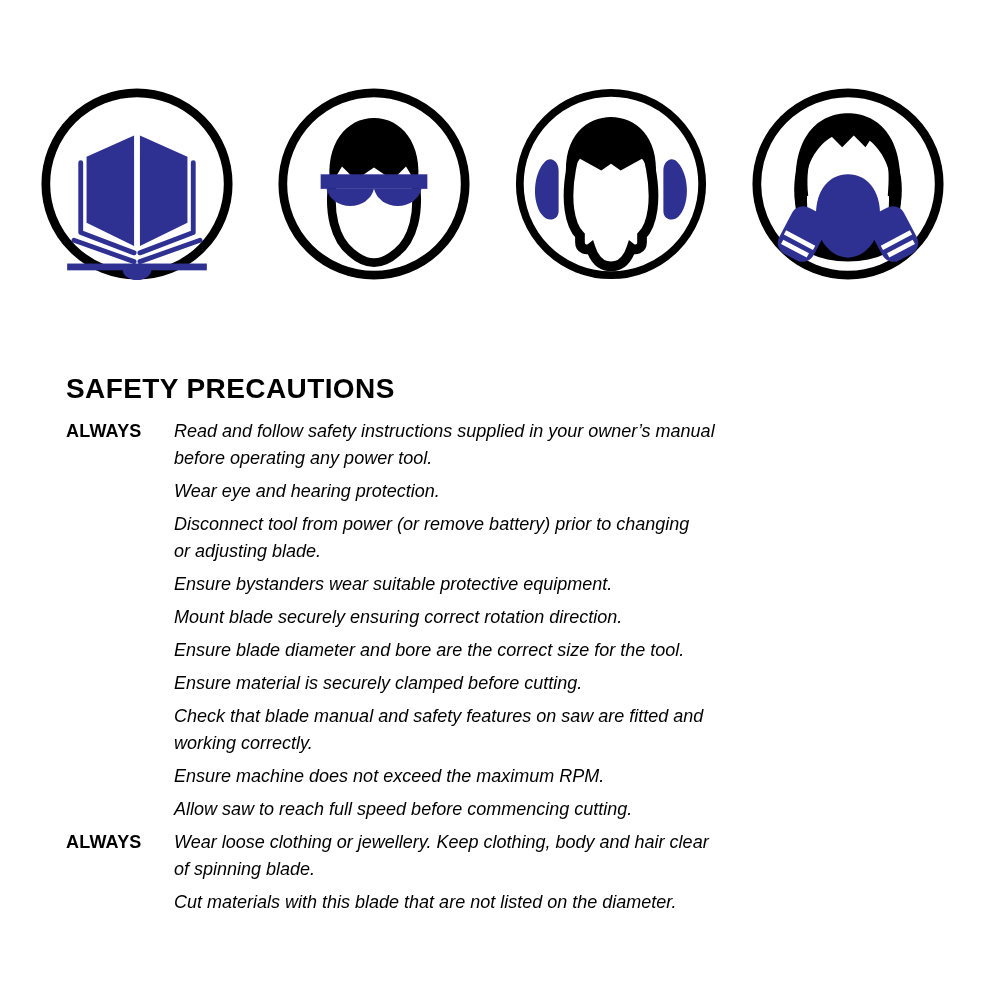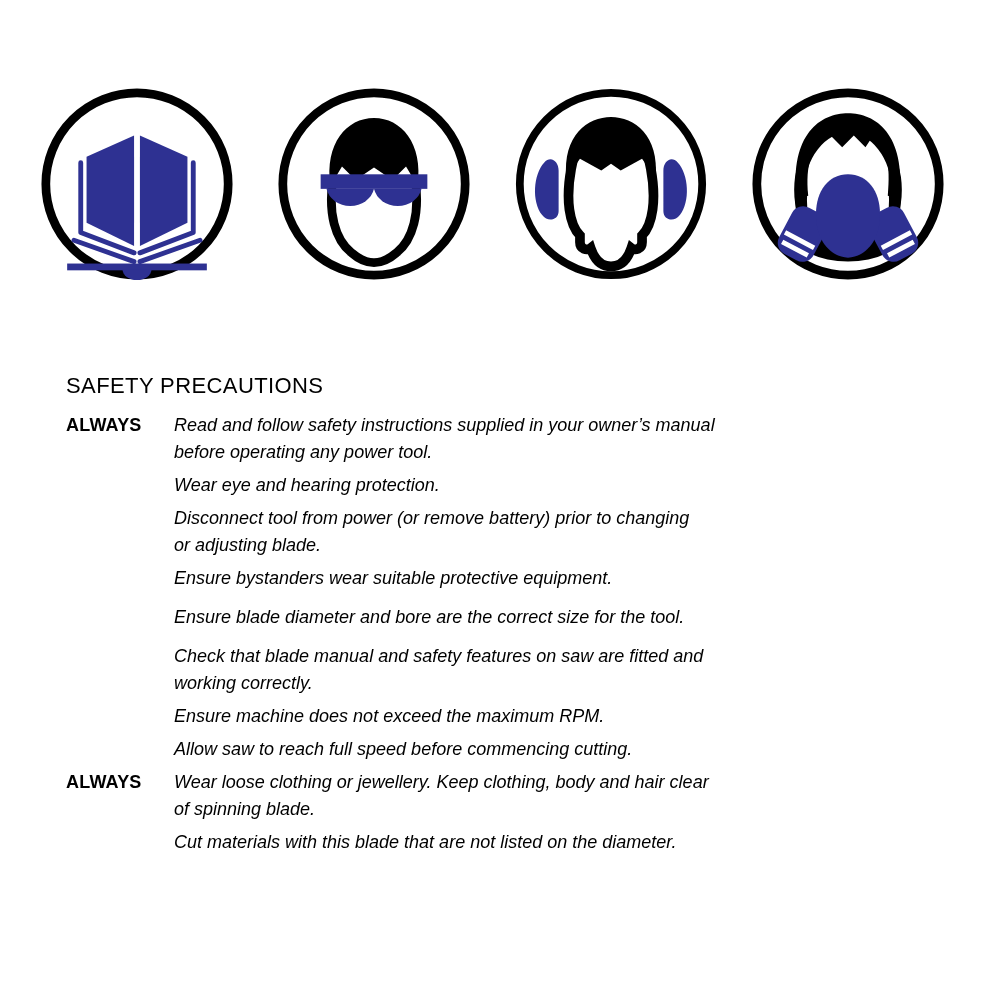--- a/index.html
+++ b/index.html
@@ -22,22 +22,22 @@
   .blu{fill:var(--icon-blue,#2e3192);}
   .blu-s{stroke:var(--icon-blue,#2e3192);}
   .ink{fill:var(--ink,#000);}
   .ink-s{stroke:var(--ink,#000);}
 
   
   .text-block{
     padding:92px 60px 0 66px;
   }
   .heading{
-    font-size:22px;
-    font-weight:normal;
+    font-size:28px;
+    font-weight:bold;
     letter-spacing:.4px;
     margin:0 0 13px 0;
   }
   .row{
     display:flex;
     margin:0 0 6px 0;
     font-size:18px;
     line-height:27px;
   }
   .row .label{
@@ -129,29 +129,31 @@
 or adjusting blade.</span>
   </div>
 
   <div class="row">
     <span class="label"></span>
     <span class="text">Ensure bystanders wear suitable protective equipment.</span>
   </div>
 
   <div class="row">
     <span class="label"></span>
+    <span class="text">Mount blade securely ensuring correct rotation direction.</span>
   </div>
 
   <div class="row">
     <span class="label"></span>
     <span class="text">Ensure blade diameter and bore are the correct size for the tool.</span>
   </div>
 
   <div class="row">
     <span class="label"></span>
+    <span class="text">Ensure material is securely clamped before cutting.</span>
   </div>
 
   <div class="row">
     <span class="label"></span>
     <span class="text">Check that blade manual and safety features on saw are fitted and
 working correctly.</span>
   </div>
 
   <div class="row">
     <span class="label"></span>

